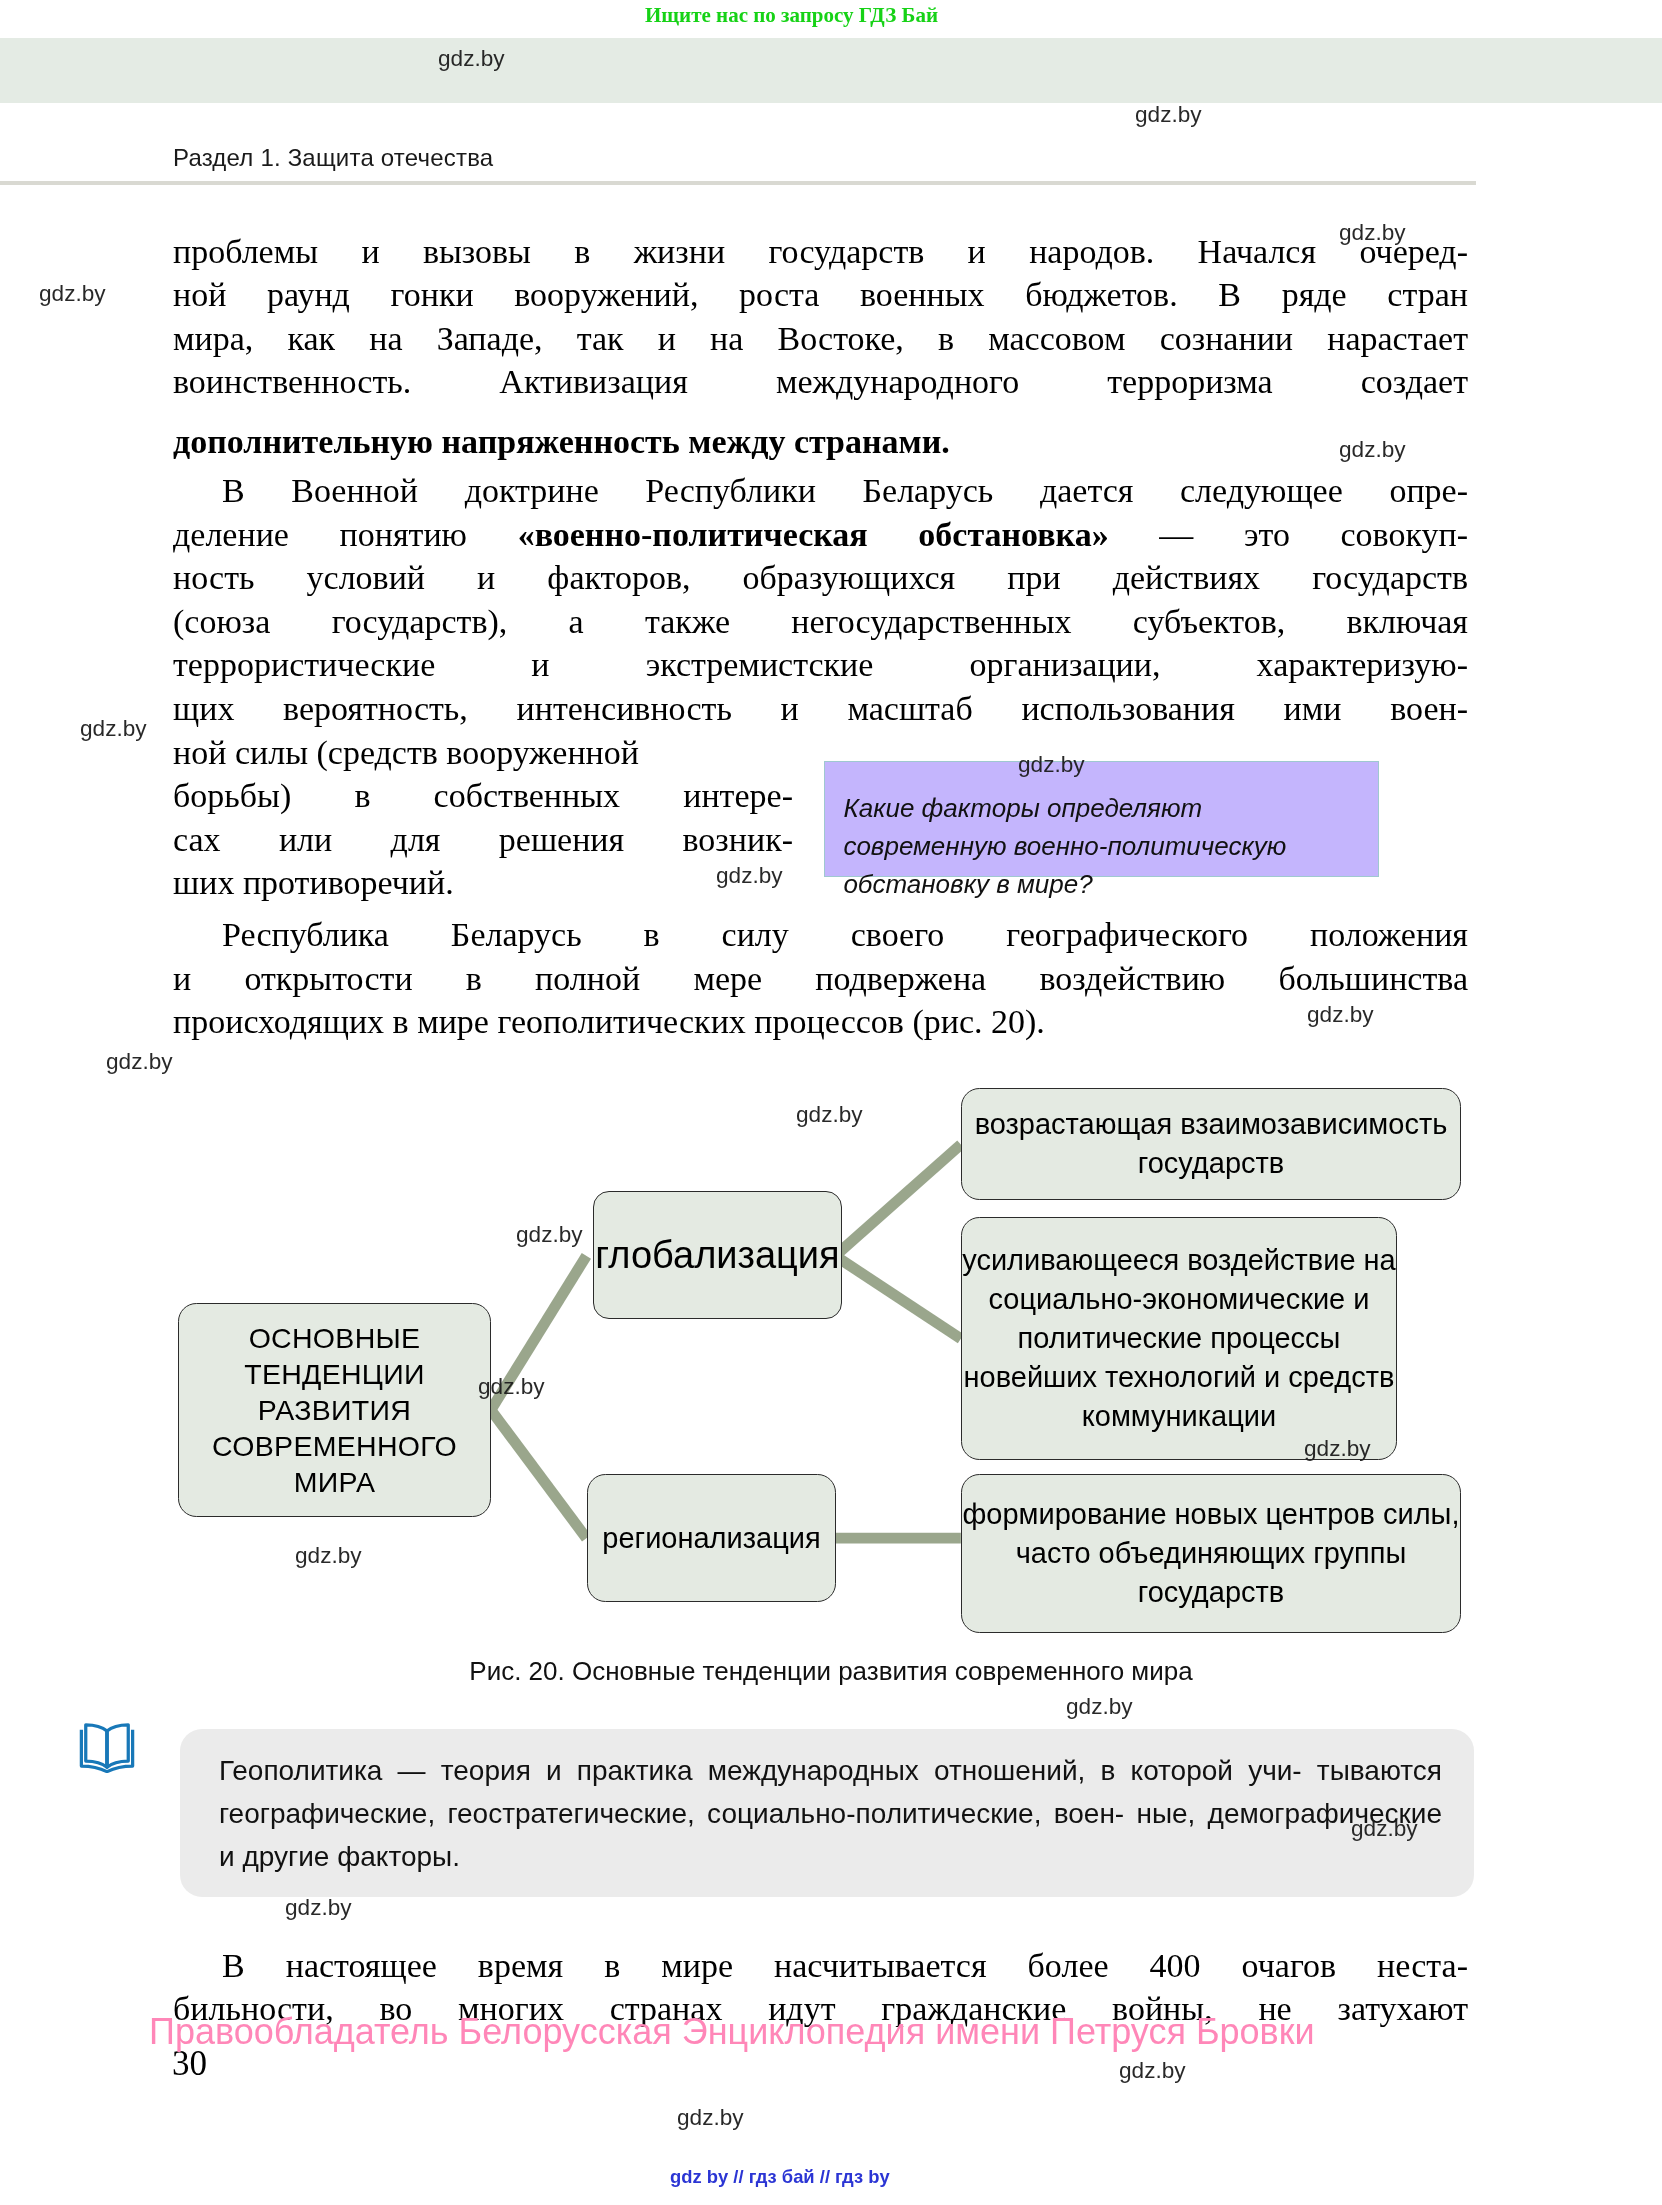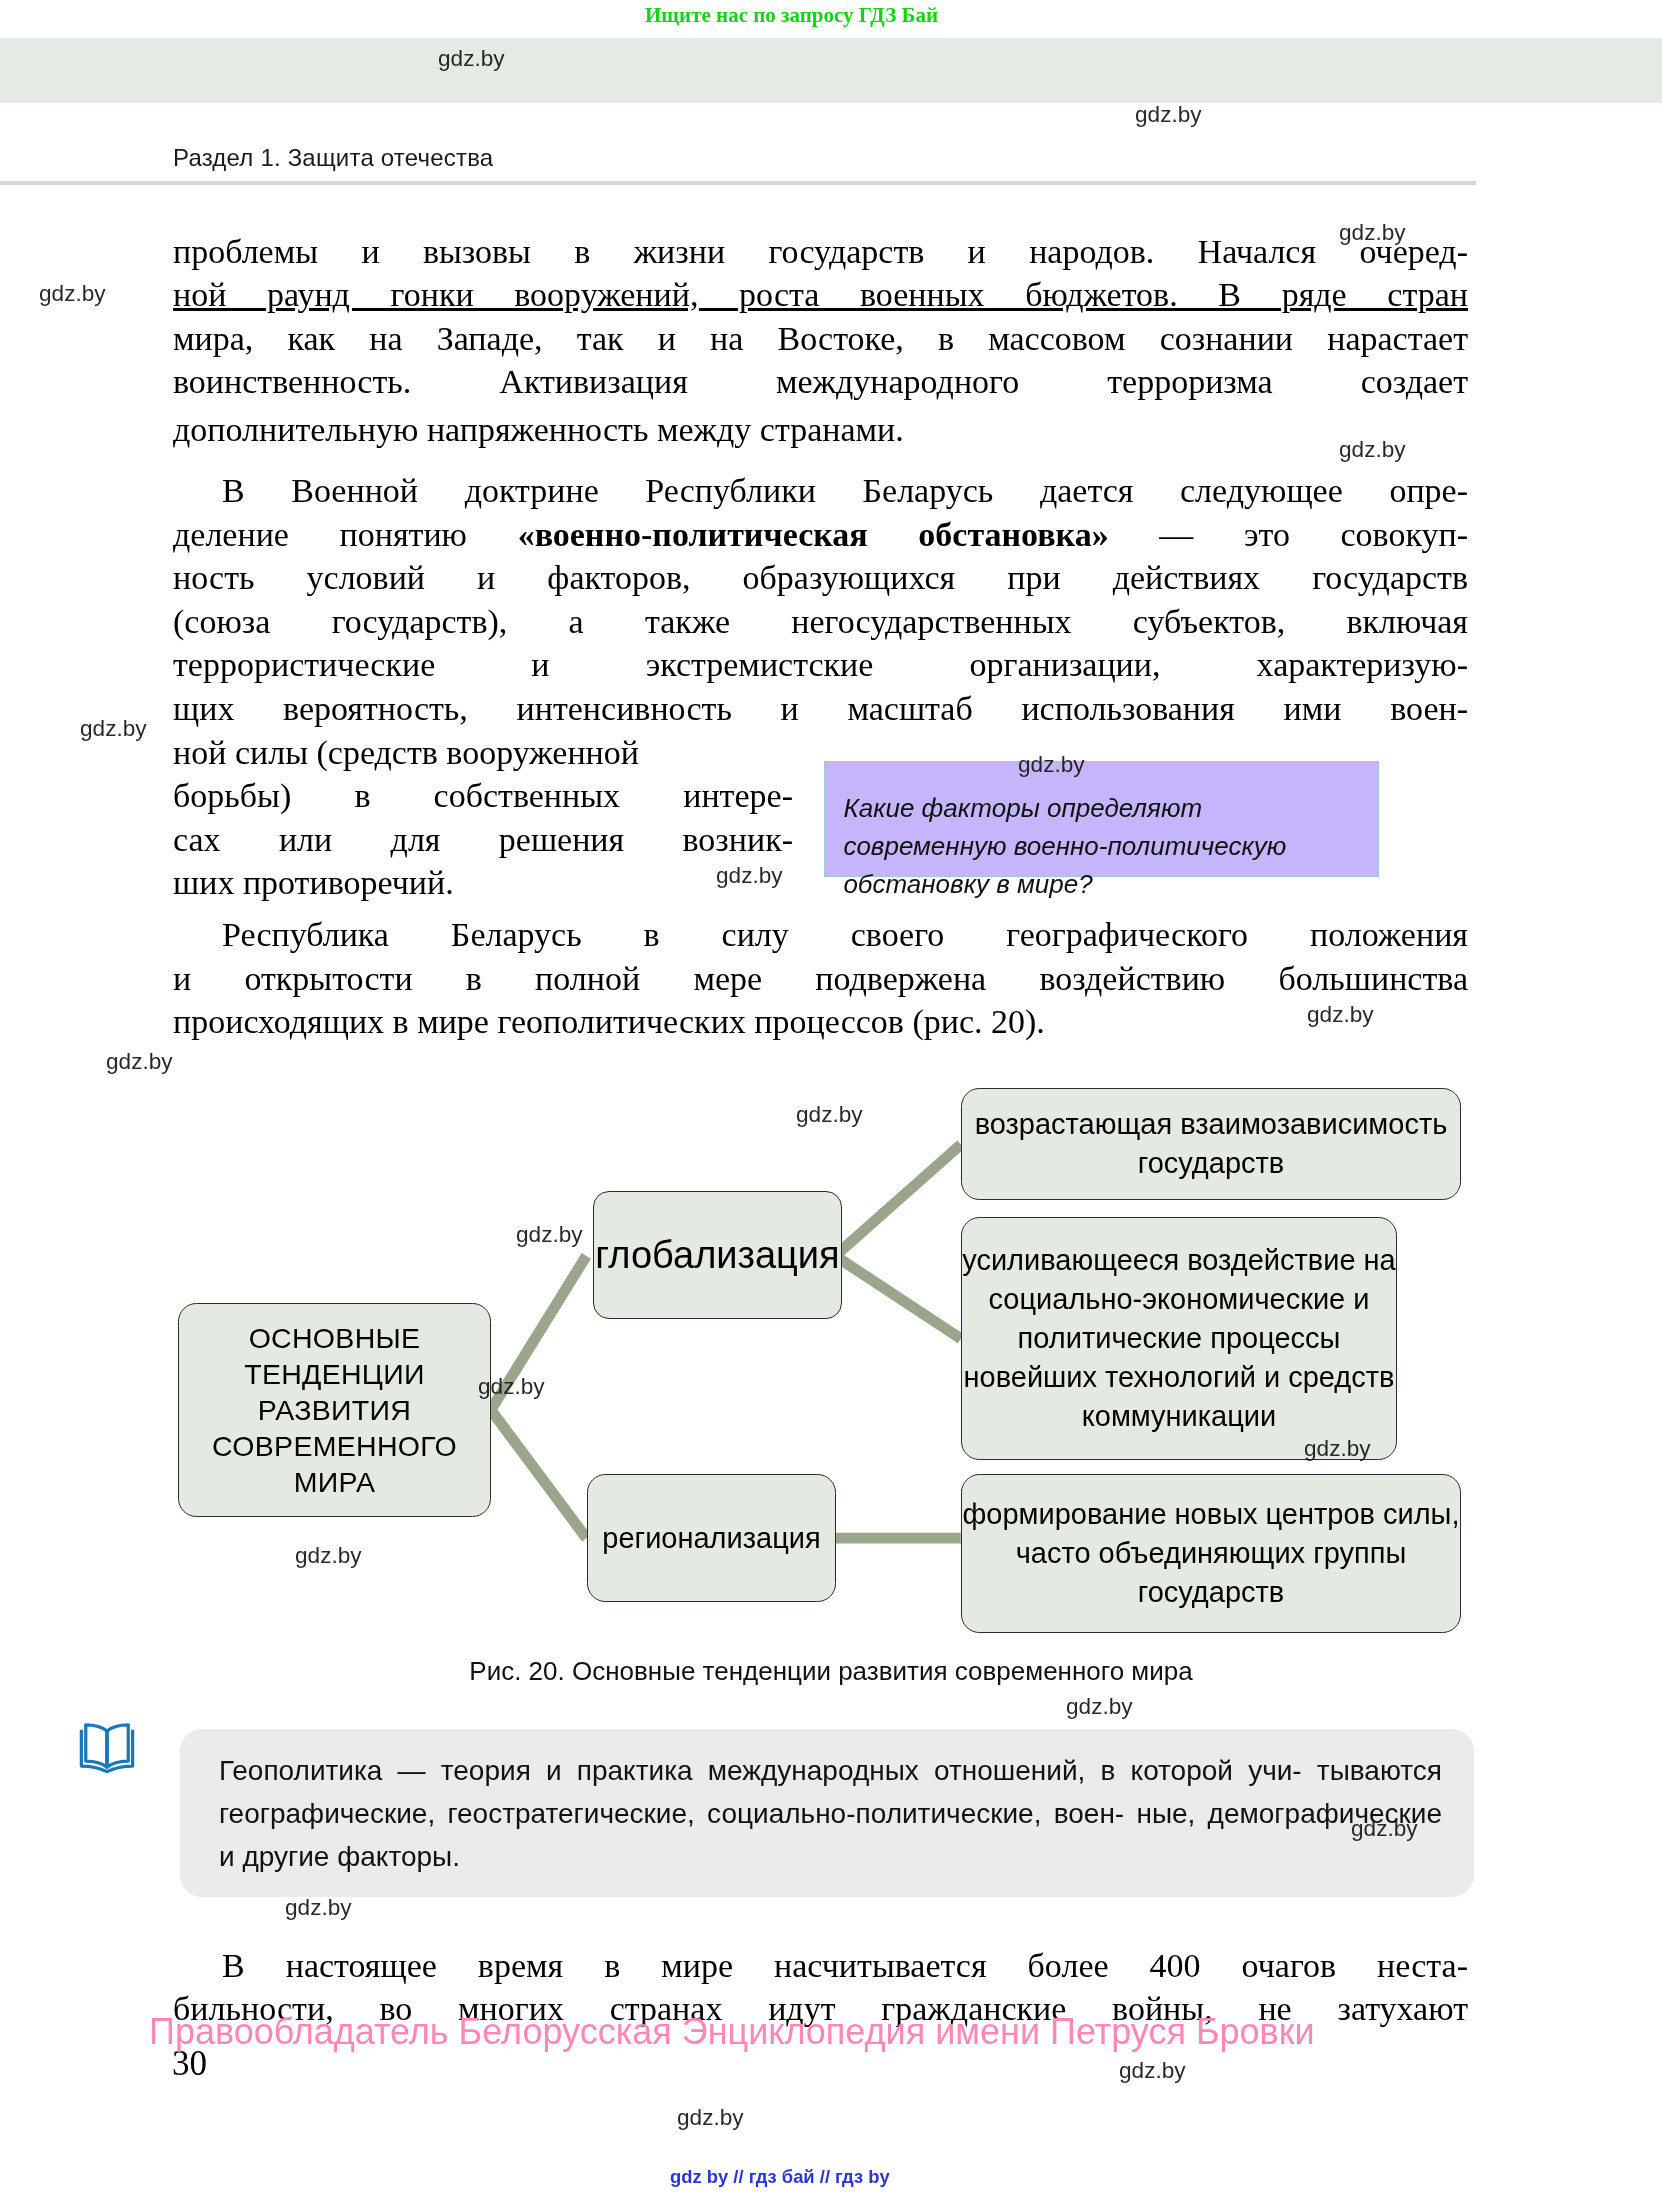--- a/index.html
+++ b/index.html
@@ -156,24 +156,24 @@
 
   <div class="wm-green" style="left:645px; top:2.5px;">Ищите нас по запросу ГДЗ Бай</div>
 
   <div class="head-band"></div>
   <div class="wm" style="left:438px; top:46px;">gdz.by</div>
   <div class="wm" style="left:1135px; top:102px;">gdz.by</div>
   <div class="run-head">Раздел 1. Защита отечества</div>
   <div class="rule"></div>
 
   <div class="col just" style="left:173px; top:230px; width:1295px;">проблемы и вызовы в жизни государств и народов. Начался очеред-</div>
-  <div class="col just" style="left:173px; top:273px; width:1295px;text-decoration:underline;">ной раунд гонки вооружений, роста военных бюджетов. В ряде стран</div>
+  <div class="col just" style="left:173px; top:273px; width:1295px;">ной раунд гонки вооружений, роста военных бюджетов. В ряде стран</div>
   <div class="col just" style="left:173px; top:317px; width:1295px;">мира, как на Западе, так и на Востоке, в массовом сознании нарастает</div>
   <div class="col just" style="left:173px; top:360px; width:1295px;">воинственность. Активизация международного терроризма создает</div>
-  <div class="col" style="left:173px; top:408px; width:1295px;">дополнительную напряженность между странами.</div>
+  <div class="col" style="left:173px; top:420px; width:1295px;font-weight:bold;">дополнительную напряженность между странами.</div>
 
   <div class="col just" style="left:222px; top:469px; width:1246px;">В Военной доктрине Республики Беларусь дается следующее опре-</div>
   <div class="col just" style="left:173px; top:513px; width:1295px;"><span>деление понятию </span><b class="term">«военно-политическая обстановка»</b><span> — это совокуп-</span></div>
   <div class="col just" style="left:173px; top:556px; width:1295px;">ность условий и факторов, образующихся при действиях государств</div>
   <div class="col just" style="left:173px; top:600px; width:1295px;">(союза государств), а также негосударственных субъектов, включая</div>
   <div class="col just" style="left:173px; top:643px; width:1295px;">террористические и экстремистские организации, характеризую-</div>
   <div class="col just" style="left:173px; top:687px; width:1295px;">щих вероятность, интенсивность и масштаб использования ими воен-</div>
   <div class="col" style="left:173px; top:731px; width:620px;">ной силы (средств вооруженной</div>
   <div class="col just" style="left:173px; top:774px; width:620px;">борьбы) в собственных интере-</div>
   <div class="col just" style="left:173px; top:818px; width:620px;">сах или для решения возник-</div>

